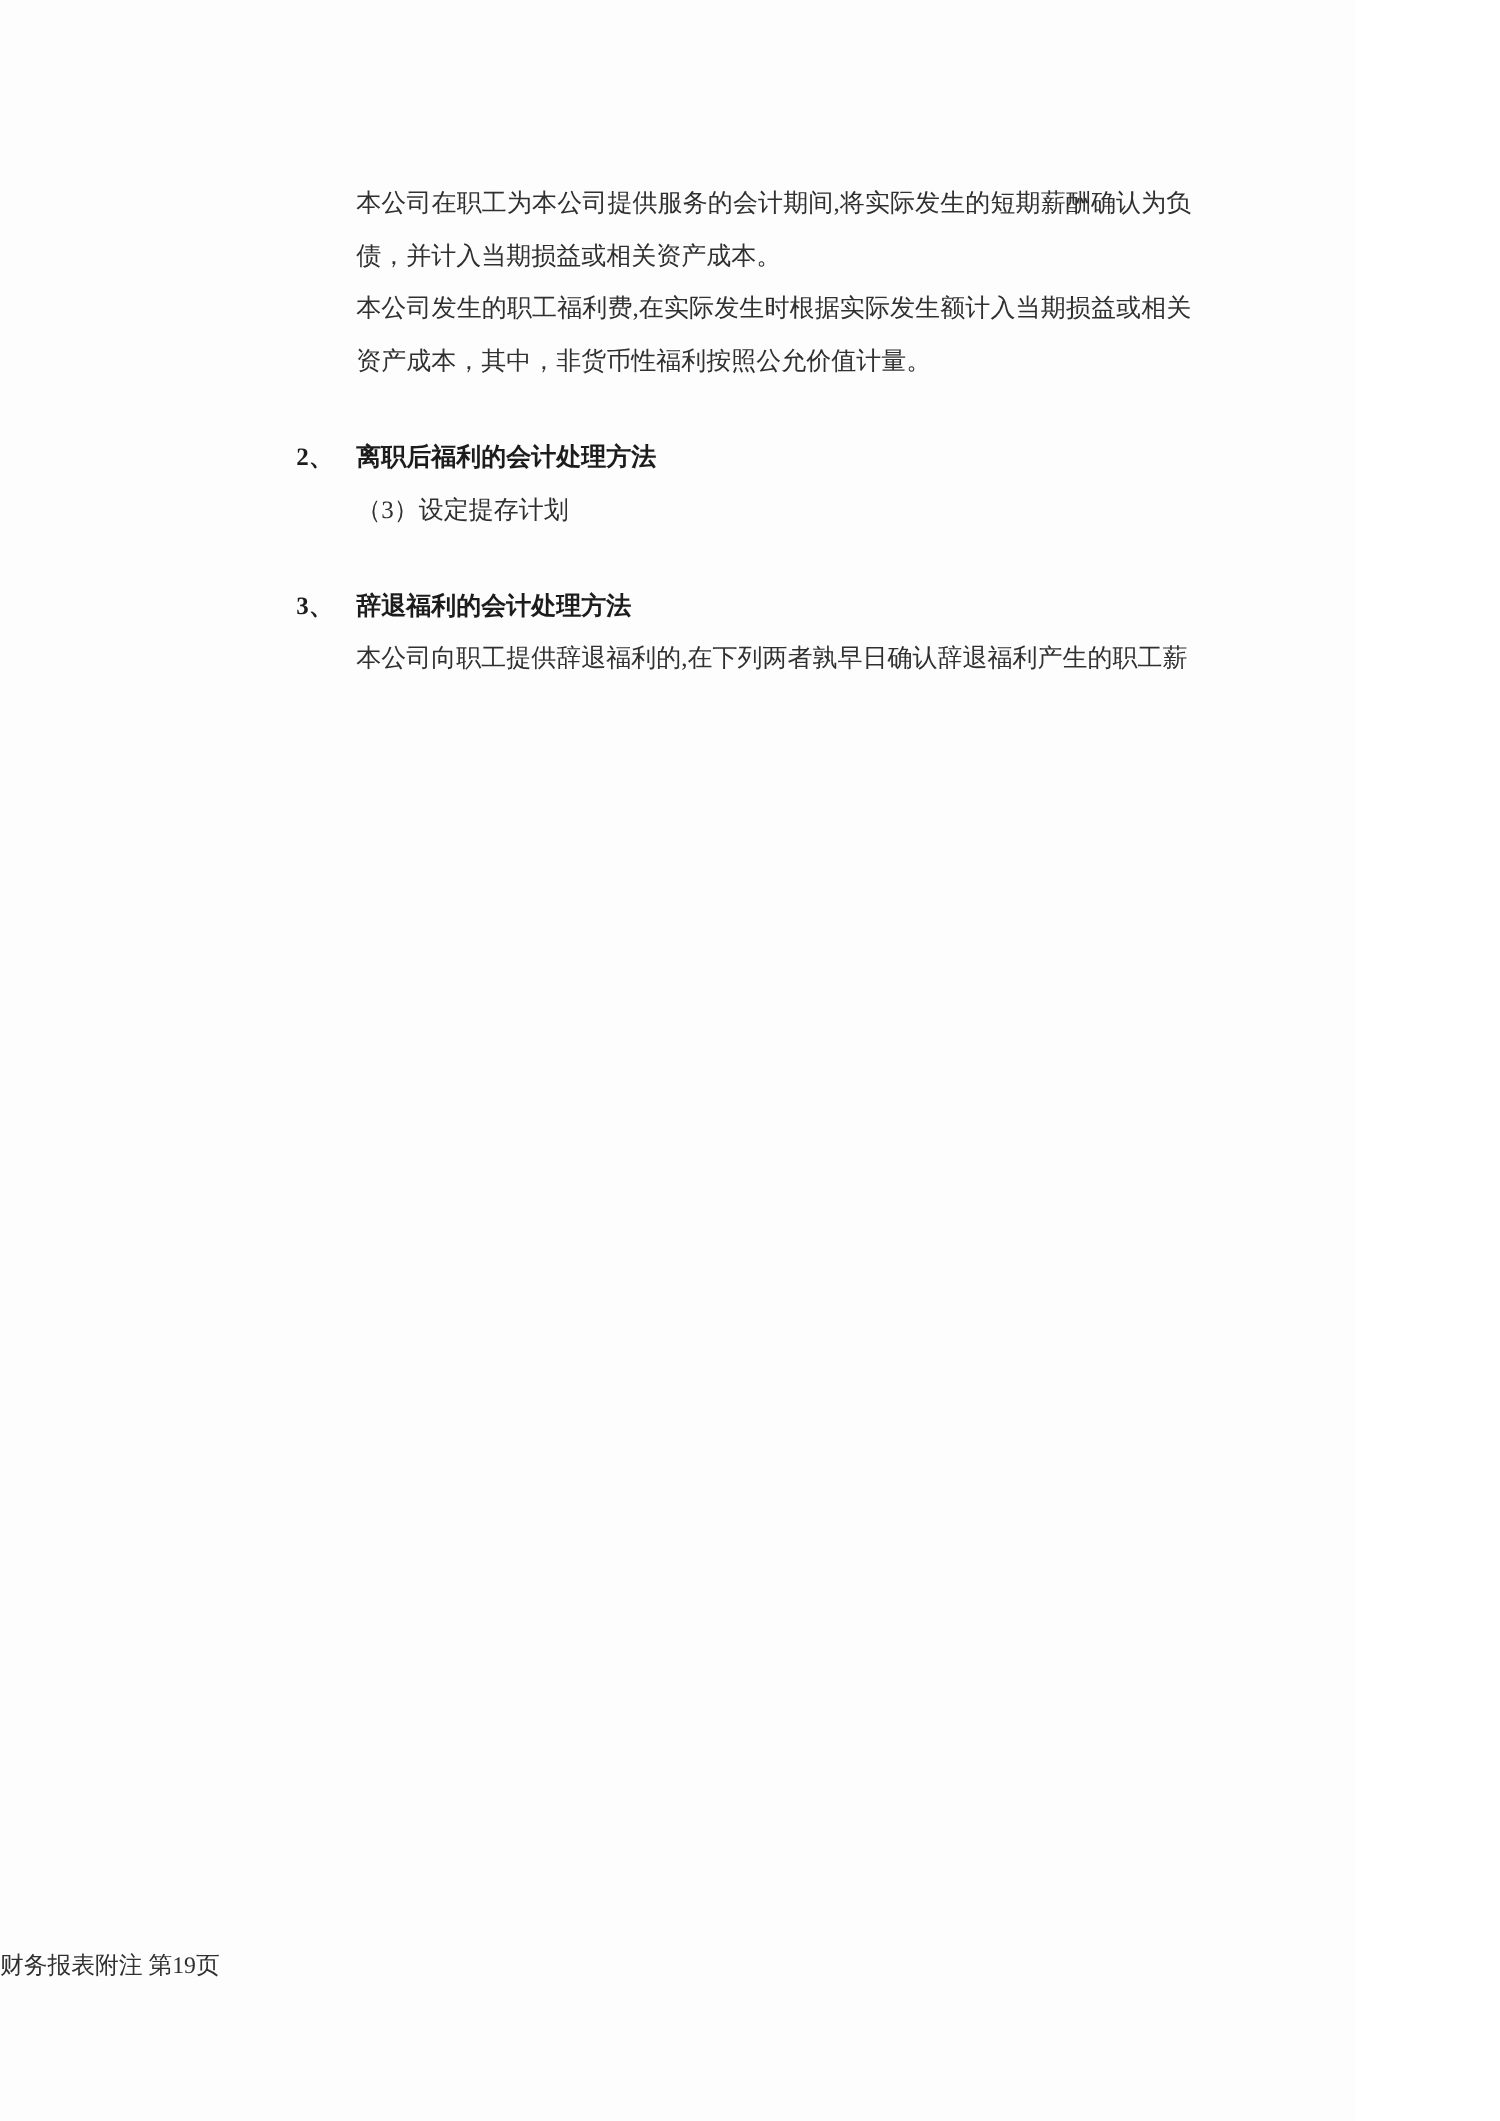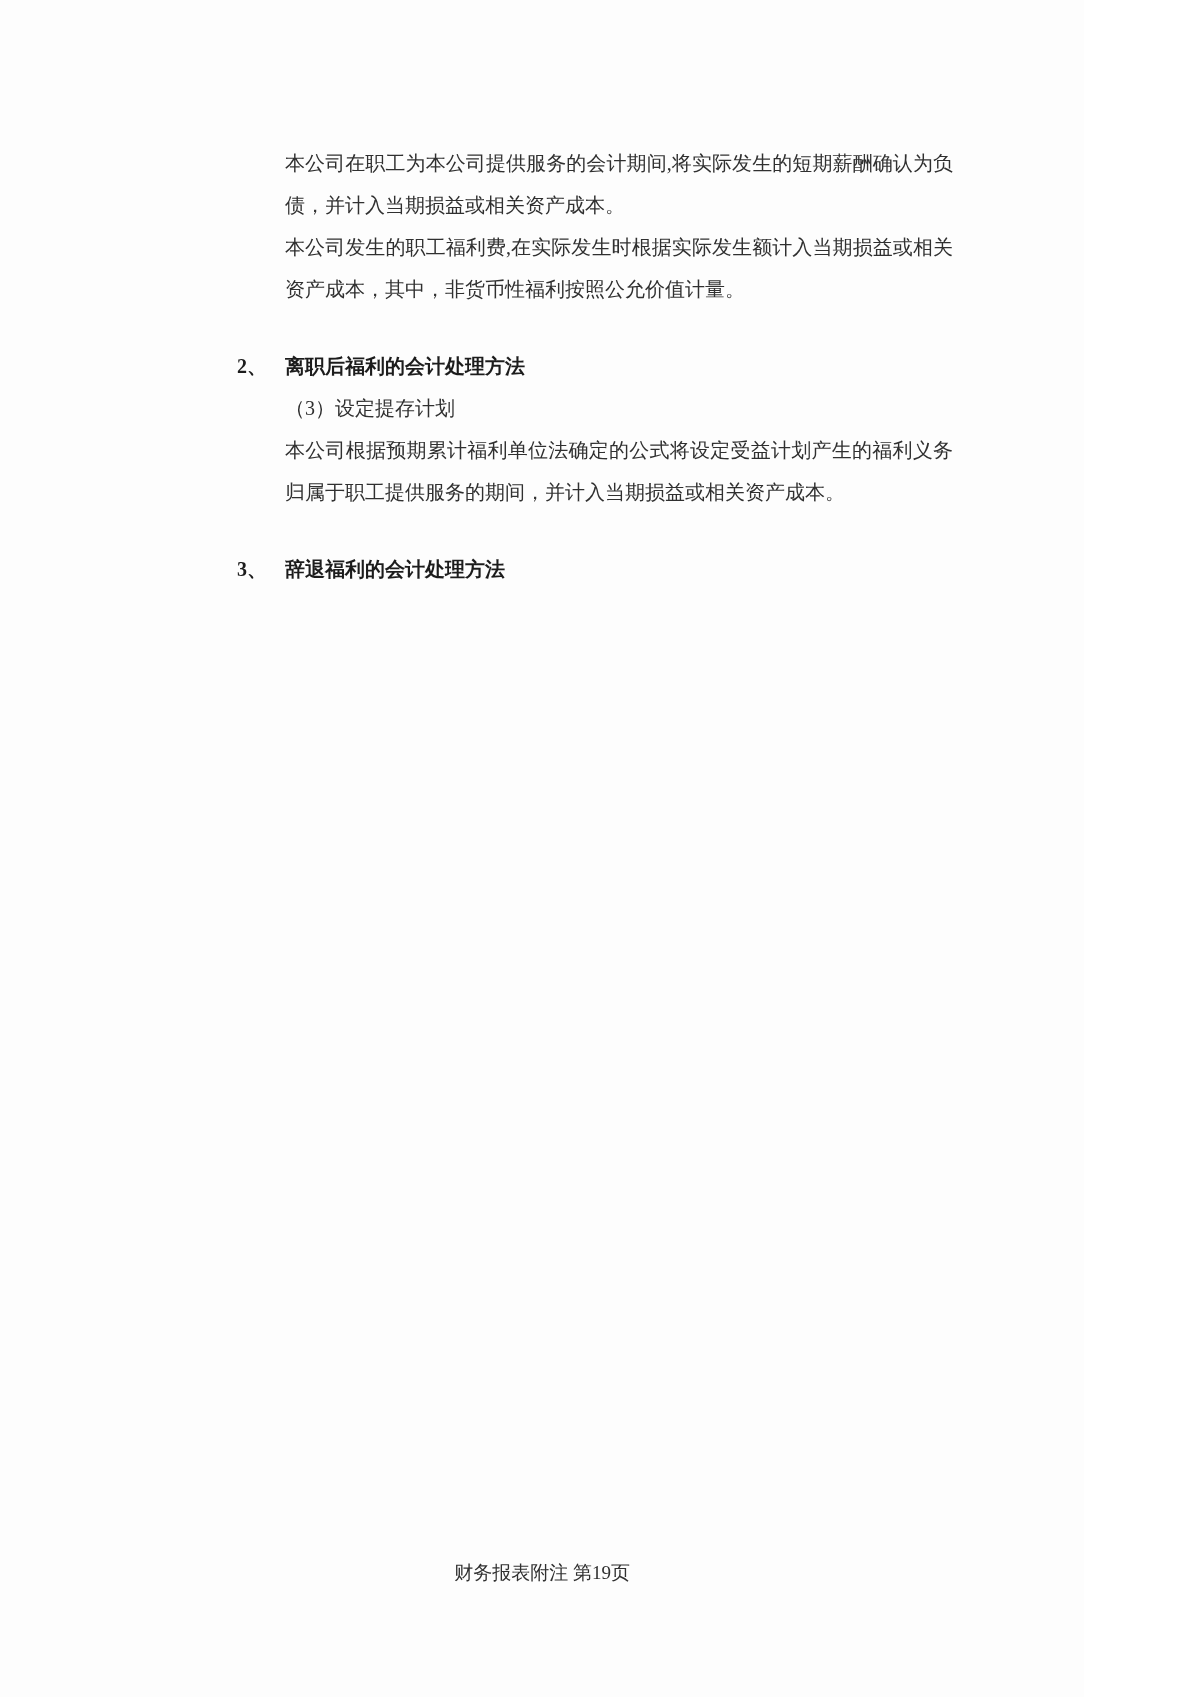--- a/index.html
+++ b/index.html
@@ -42,21 +42,20 @@
     flex: 0 0 48px;
   }
   .heading .title {
     flex: 1;
   }
   .footer {
     position: absolute;
     left: 0;
     right: 0;
     top: 1558px;
-    text-align: center;
     font-size: 19px;
     line-height: 30px;
     color: #303030;
   }
 </style>
 </head>
 <body>
 
 <div class="page">
   <div class="content">
@@ -64,24 +63,24 @@
     <p class="body">本公司在职工为本公司提供服务的会计期间,将实际发生的短期薪酬确认为负债，并计入当期损益或相关资产成本。</p>
     <p class="body">本公司发生的职工福利费,在实际发生时根据实际发生额计入当期损益或相关资产成本，其中，非货币性福利按照公允价值计量。</p>
 
     <div class="heading">
       <span class="num">2、</span>
       <span class="title">离职后福利的会计处理方法</span>
     </div>
 
     <p class="body sublabel">（3）设定提存计划</p>
 
-    <p class="body">本公司根据预期累计福利单位法确定的公式将设定受益计划产生的福利义务归属于职工提供服务的期间，并计入当期损益或相关资产成本。</p>
 
     <div class="heading">
       <span class="num">3、</span>
       <span class="title">辞退福利的会计处理方法</span>
     </div>
 
+    <p class="body">本公司向职工提供辞退福利的,在下列两者孰早日确认辞退福利产生的职工薪</p>
 
   </div>
 
   <div class="footer">财务报表附注 第19页</div>
 </div>
 
 </body></html>

